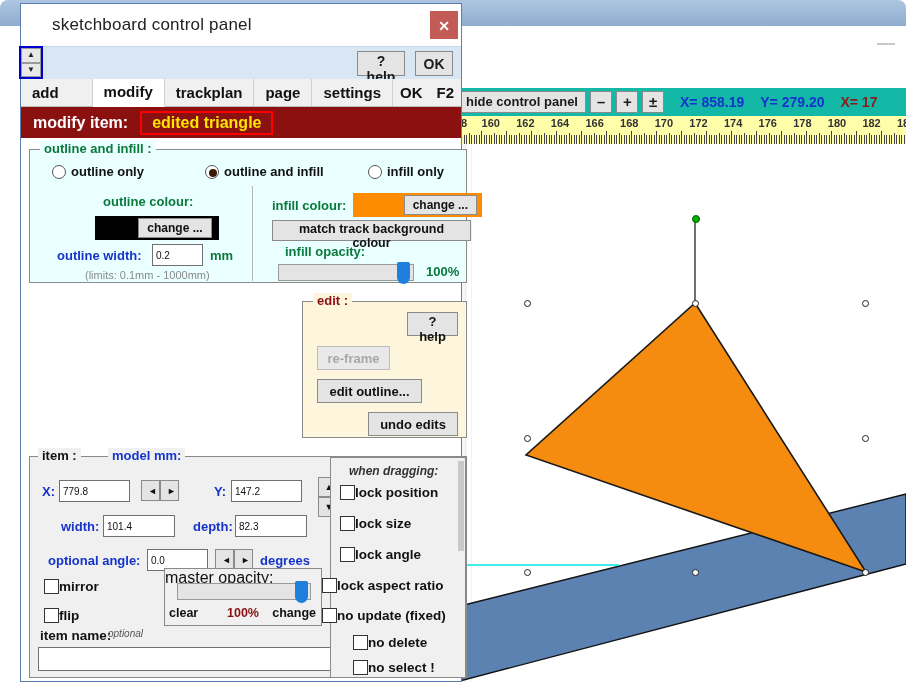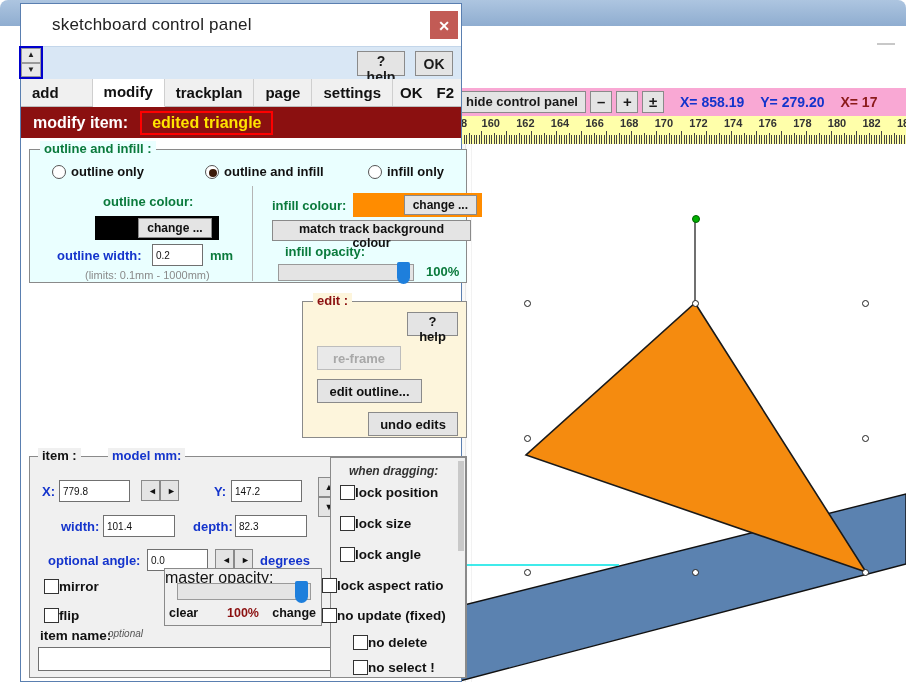--- a/index.html
+++ b/index.html
@@ -21,21 +21,21 @@
     background: #ffffff;
   }
   .bg-dash {
     position: absolute; left: 877px; top: 43px; width: 18px; height: 2px;
     background: #c8c8c8;
   }
 
   
   .toolbar {
     position: absolute; left: 456px; top: 88px; width: 450px; height: 28px;
-    background: #f9a8d4;
+    background: #14b8a6;
     display: flex; align-items: center;
   }
   .tb-btn {
     background: #e4e4e4; border: 1px solid #8a8a8a;
     font-size: 13px; font-weight: bold; color: #1a1a1a;
     padding: 2px 6px; height: 22px; line-height: 16px;
     font-family: "Liberation Sans", sans-serif;
   }
   .tb-hide { margin-left: 0; width: 128px; text-align: center; overflow: hidden;}
   .tb-sq { width: 22px; text-align: center; margin-left: 4px; font-size: 15px;}
@@ -594,21 +594,21 @@
       <span class="lbl-grn" style="position:absolute; left:255px; top:94px;">infill opacity:</span>
       <div class="slider" style="left:248px; top:114px; width:136px;">
         <div class="sl-thumb" style="left:118px;"></div>
       </div>
       <span class="lbl-grn" style="position:absolute; left:396px; top:114px;">100%</span>
     </div>
 
     <div class="grp g-edit">
       <span class="legend">edit :</span>
       <button class="ebtn" style="right:8px; top:10px; width:51px;">? help</button>
-      <button class="ebtn dis" style="left:14px; top:44px; width:84px;">re-frame</button>
+      <button class="ebtn dis" style="left:14px; top:44px; width:73px;">re-frame</button>
       <button class="ebtn" style="left:14px; top:77px; width:105px;">edit outline...</button>
       <button class="ebtn" style="right:8px; top:110px; width:90px;">undo edits</button>
     </div>
 
     <div class="grp g-item">
       <span class="legend a">item :</span>
       <span class="legend b">model mm:</span>
 
       <span class="lbl-blu" style="position:absolute; left:12px; top:27px;">X:</span>
       <input class="txtbox" style="position: absolute; left: 29px; top: 23px; width: 71px;" value="779.8">

